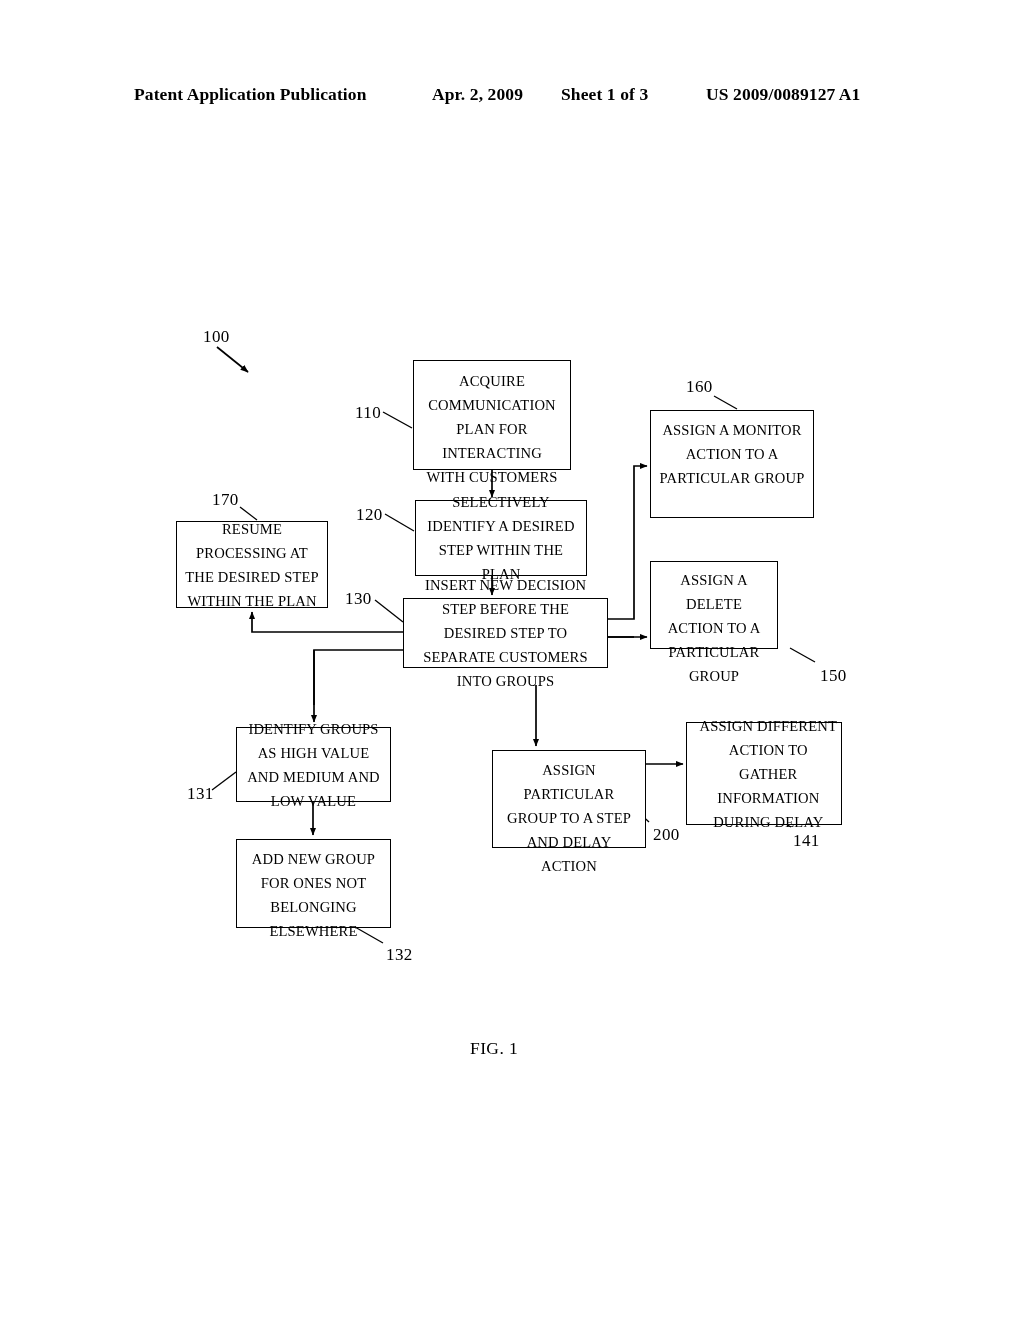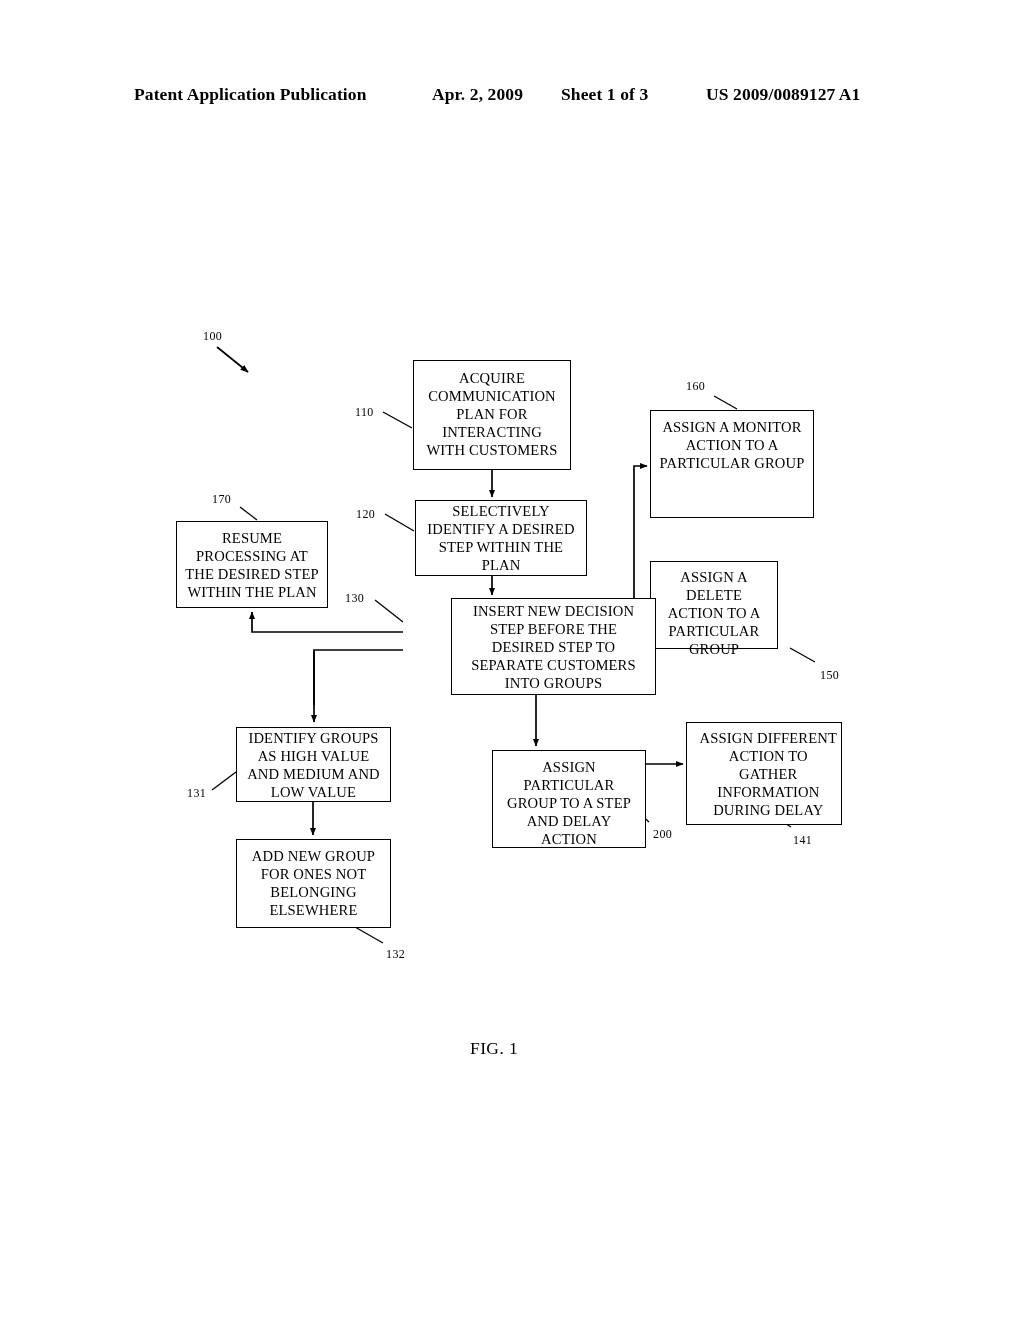--- a/index.html
+++ b/index.html
@@ -60,58 +60,58 @@
     display: flex;
     justify-content: center;
     padding: 3px 4px;
     z-index: 3;
   }
   .node .node-text {
     display: block;
     text-align: center;
     font-family: "Liberation Serif", "DejaVu Serif", serif;
     font-size: 14.6px;
-    line-height: 18px;
+    line-height: 24px;
     letter-spacing: 0.15px;
     white-space: pre-line;
   }
   .node.align-top    { align-items: flex-start; }
   .node.align-center { align-items: center; }
 
   
   #node-110 { left: 413px; top: 360px; width: 158px; height: 110px; }
   #node-110 .node-text { padding-top: 5px; }
 
   #node-160 { left: 650px; top: 410px; width: 164px; height: 108px; }
   #node-160 .node-text { padding-top: 4px; }
 
   #node-170 { left: 176px; top: 521px; width: 152px; height: 87px; }
 
   #node-120 { left: 415px; top: 500px; width: 172px; height: 76px; }
 
   #node-150 { left: 650px; top: 561px; width: 128px; height: 88px; }
   #node-150 .node-text { padding-top: 3px; }
 
-  #node-130 { left: 403px; top: 598px; width: 205px; height: 97px; margin-left: 48px; }
+  #node-130 { left: 403px; top: 598px; width: 205px; height: 70px; }
 
   #node-131 { left: 236px; top: 727px; width: 155px; height: 75px; }
 
   #node-140 { left: 468px; top: 750px; width: 154px; height: 98px; margin-left: 24px; }
   #node-140 .node-text { padding-top: 4px; }
 
   #node-141 { left: 686px; top: 722px; width: 156px; height: 103px; justify-content: flex-end; }
 
   #node-132 { left: 236px; top: 839px; width: 155px; height: 89px; }
   #node-132 .node-text { padding-top: 4px; }
 
   
   .ref {
     position: absolute;
     font-family: "Liberation Serif", "DejaVu Serif", serif;
-    font-size: 12px;
+    font-size: 17px;
     line-height: 19px;
     letter-spacing: 0.4px;
     z-index: 4;
     white-space: nowrap;
   }
   #ref-100 { left: 203px; top: 327px; }
   #ref-110 { left: 355px; top: 403px; }
   #ref-160 { left: 686px; top: 377px; }
   #ref-170 { left: 212px; top: 490px; }
   #ref-120 { left: 356px; top: 505px; }

